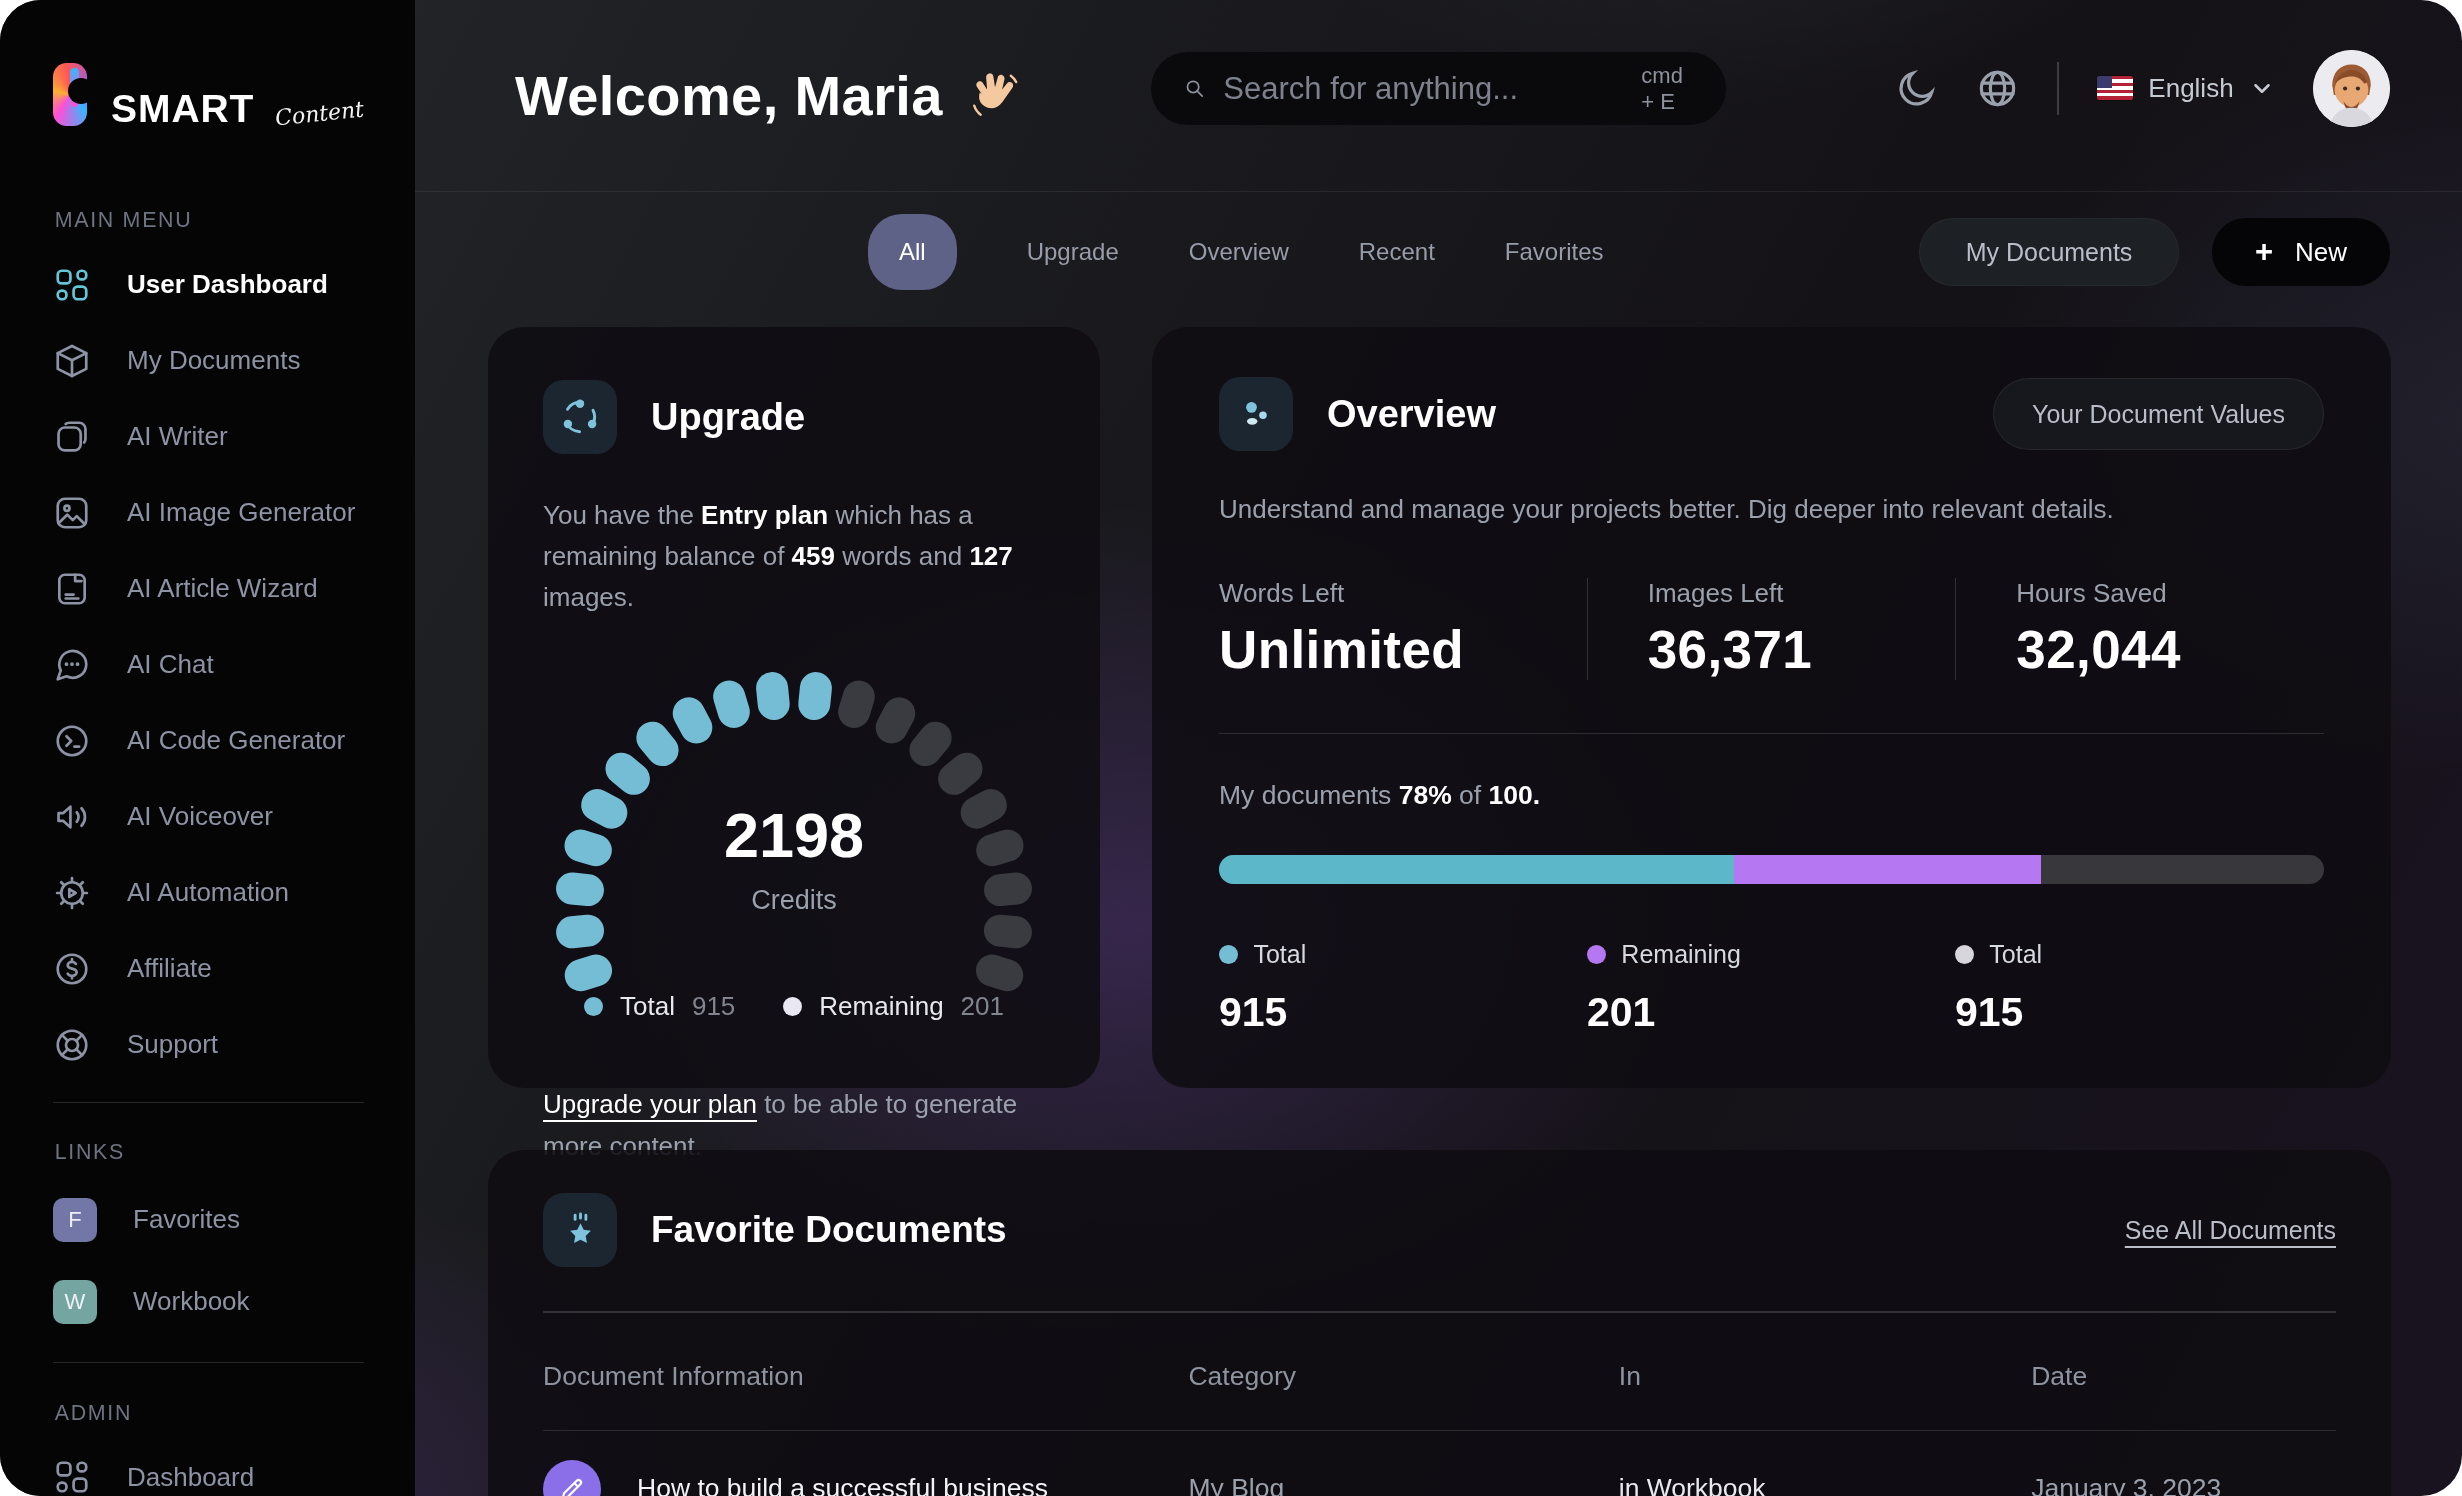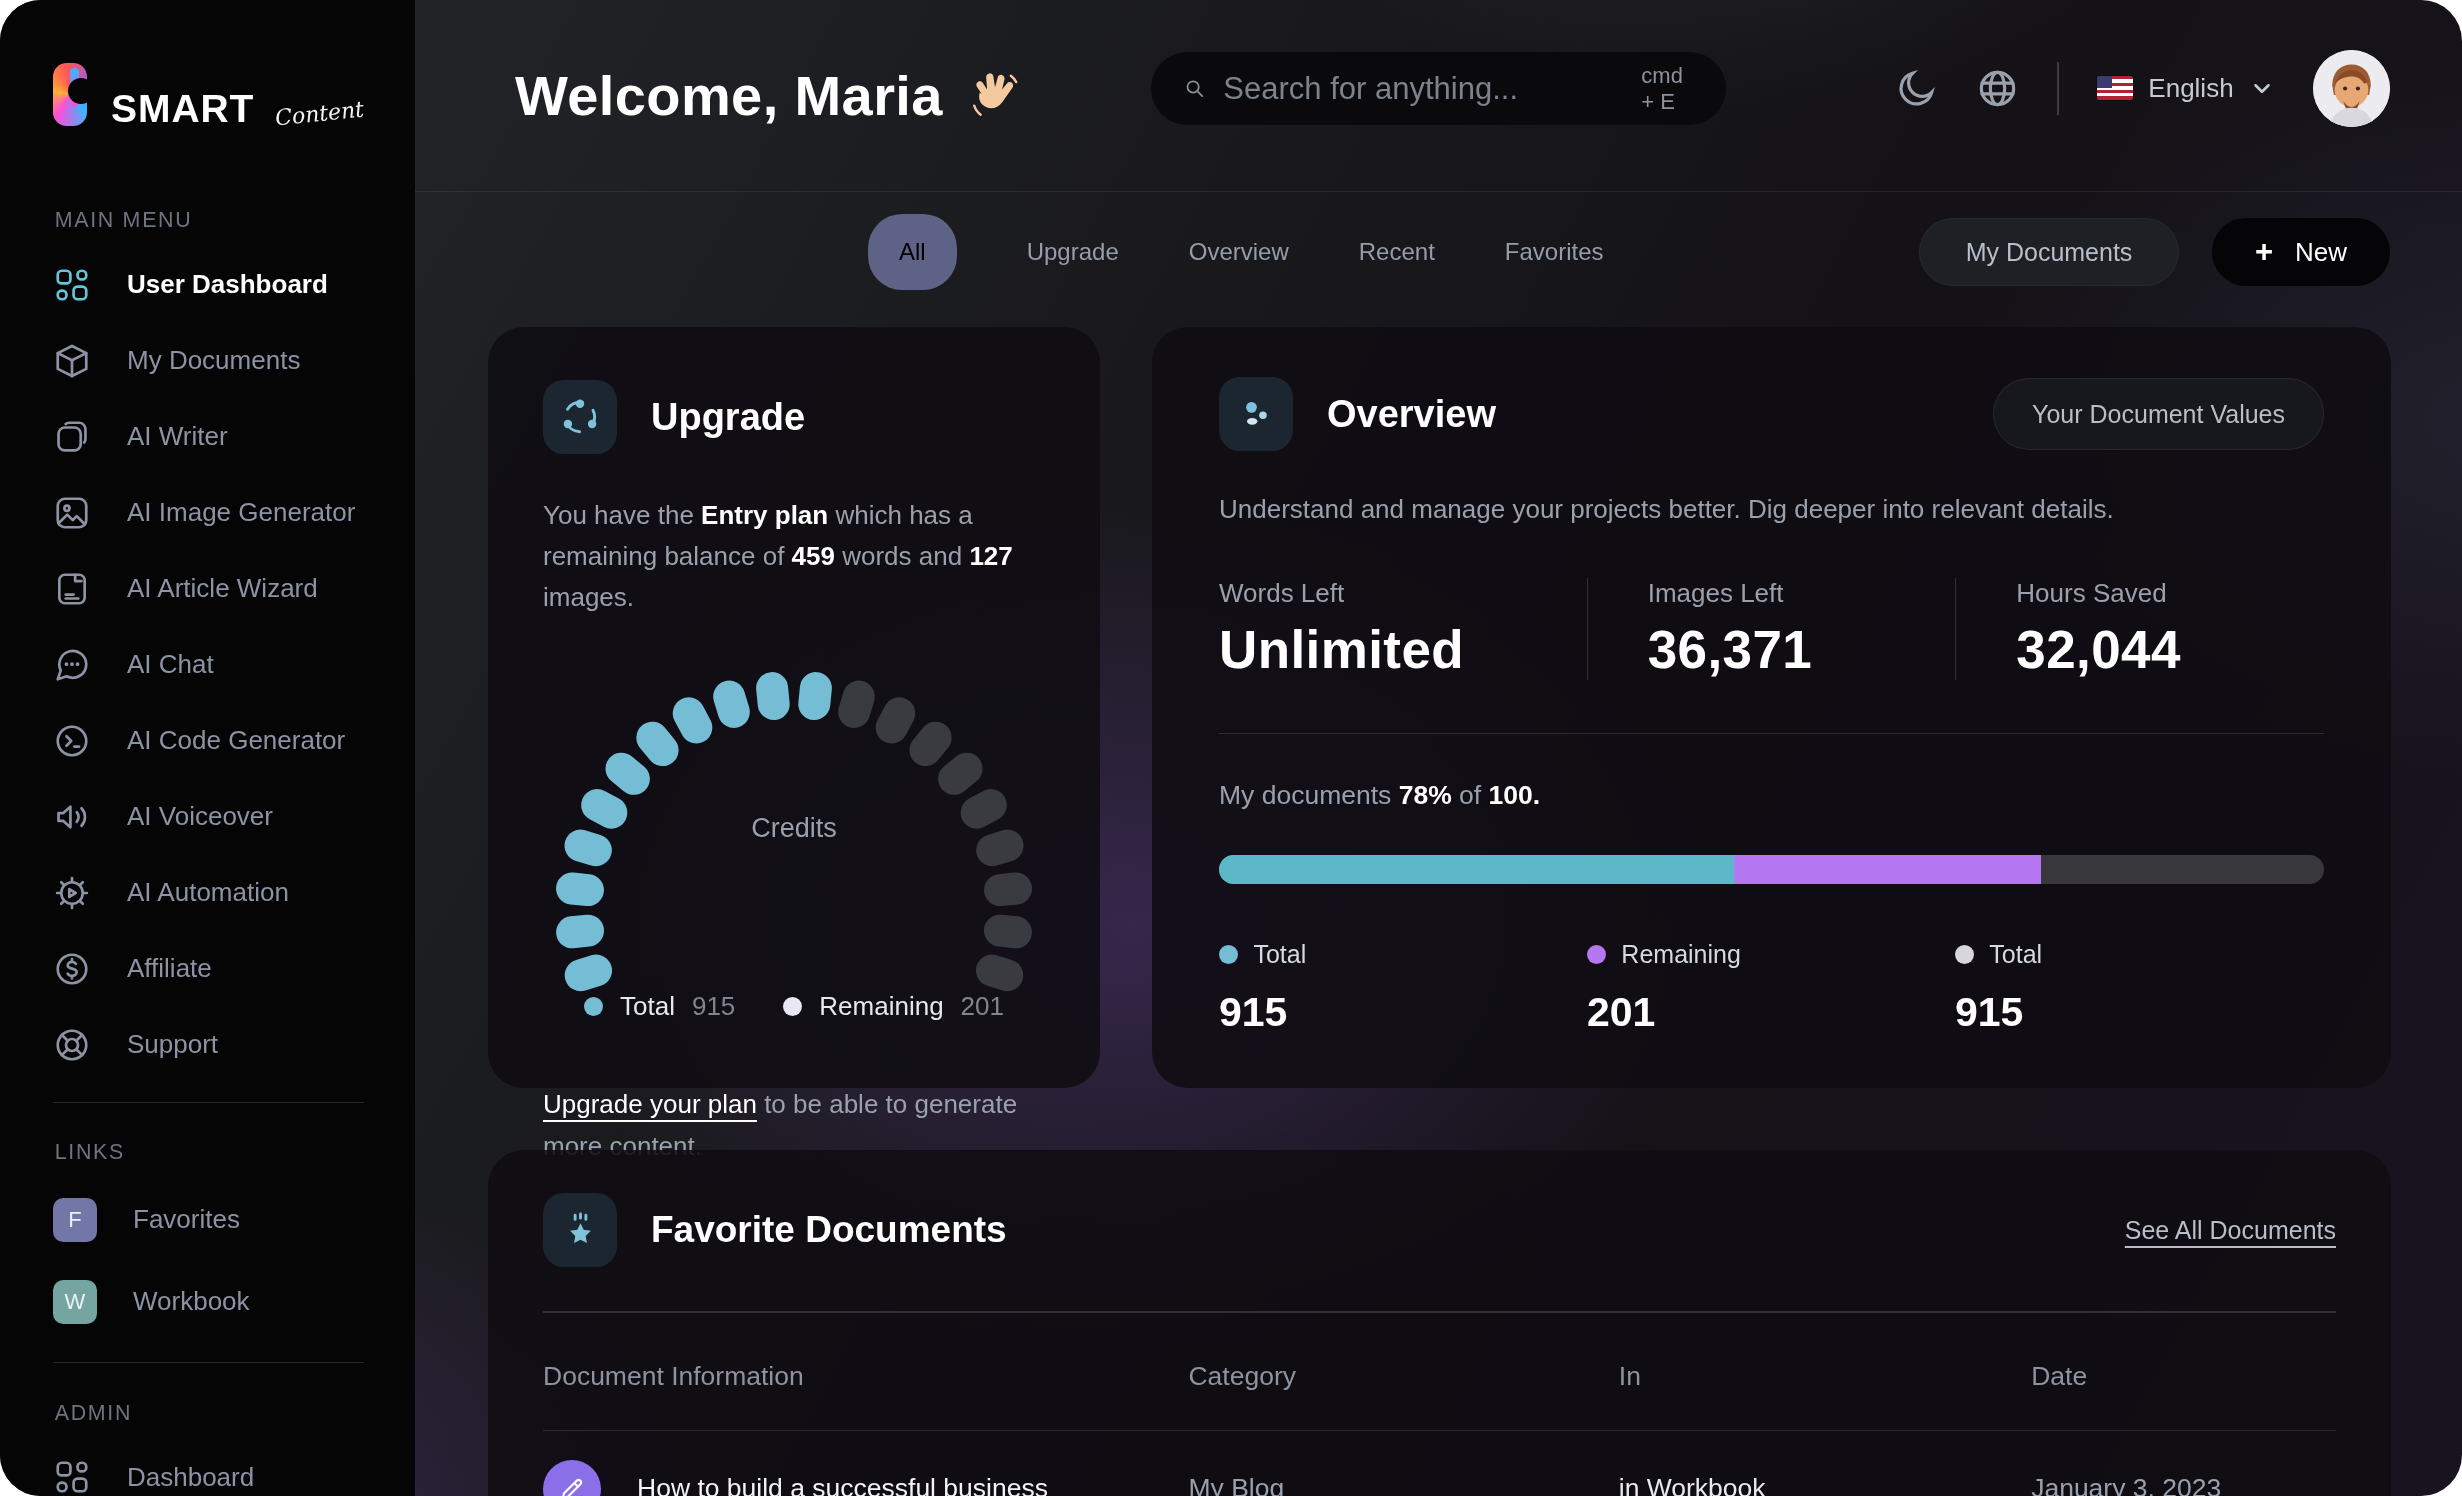--- a/index.html
+++ b/index.html
@@ -51,21 +51,21 @@
     background:repeating-linear-gradient(#b22234 0 3.4px, #fff 3.4px 6.8px); box-shadow:0 0 0 0.9px rgba(0,0,0,.3); }
   .flag::after { content:""; position:absolute; left:0; top:0; width:15.4px; height:12px; background:#3c3b6e; }
   .lang .txt { color:#c6cad3; font-size:26px; }
   .lang svg { width:26px; height:26px; stroke:#c6cad3; fill:none; stroke-width:2.4; stroke-linecap:round; stroke-linejoin:round; }
   .avatar { width:77px; height:77px; border-radius:50%; background:#e9e9ed; display:flex; align-items:center; justify-content:center; overflow:hidden; }
 
   
   .tabsrow { position:relative; height:120px; display:flex; align-items:center; padding:0 72px 0 484px; }
   .tabs { display:flex; align-items:center; gap:70px; }
   .tab { color:#979caa; font-size:24px; cursor:pointer; }
-  .tab.active { color:#000000; padding:24px 31px; border-radius:34px; margin-left:-31px; }
+  .tab.active { color:#ffffff; padding:24px 31px; border-radius:34px; margin-left:-31px; }
   .tabsrow-right { margin-left:auto; display:flex; gap:32.5px; }
   .btn-mydocs { height:68px; padding:0 46px; border-radius:34px; background:#1d2025; color:#b9bec9; font-size:25px; display:flex; align-items:center; cursor:pointer; border:0.9px solid rgba(255,255,255,0.04); }
   .btn-new { height:68px; padding:0 43px; border-radius:34px; background:#050507; color:#fff; font-size:26px; display:flex; align-items:center; gap:22px; cursor:pointer; }
   .btn-new .plus { font-size:31px; font-weight:bold; }
 
   
   .card { position:absolute; background:rgba(15,13,18,0.88); border-radius:36px; }
   .card-upgrade { left:73px; top:327px; width:612px; height:761px; padding:53px 55px; }
   .card-overview { left:737px; top:327px; width:1239px; height:761px; padding:50px 67px; }
   .card-fav { left:73px; top:1150px; width:1903px; height:427px; padding:43px 55px; }
@@ -336,20 +336,21 @@
           </svg>
         </div>
         <div class="card-title">Upgrade</div>
       </div>
 
       <p class="body-text"><span>You have the </span><b>Entry plan</b><span> which has a remaining balance of </span><b>459</b><span> words and </span><b>127</b><span> images.</span></p>
 
       <div class="gauge-wrap">
         <div></div>
         <div class="gauge-center">
+          <div class="gauge-num">2198</div>
           <div class="gauge-lab">Credits</div>
         </div>
       <span class="gdot" style="background: rgb(116, 189, 212); transform: rotate(-107deg) translateY(-215px);"></span>
           <span class="gdot" style="background: rgb(116, 189, 212); transform: rotate(-95.7368deg) translateY(-215px);"></span>
           <span class="gdot" style="background: rgb(116, 189, 212); transform: rotate(-84.4737deg) translateY(-215px);"></span>
           <span class="gdot" style="background: rgb(116, 189, 212); transform: rotate(-73.2105deg) translateY(-215px);"></span>
           <span class="gdot" style="background: rgb(116, 189, 212); transform: rotate(-61.9474deg) translateY(-215px);"></span>
           <span class="gdot" style="background: rgb(116, 189, 212); transform: rotate(-50.6842deg) translateY(-215px);"></span>
           <span class="gdot" style="background: rgb(116, 189, 212); transform: rotate(-39.4211deg) translateY(-215px);"></span>
           <span class="gdot" style="background: rgb(116, 189, 212); transform: rotate(-28.1579deg) translateY(-215px);"></span>

